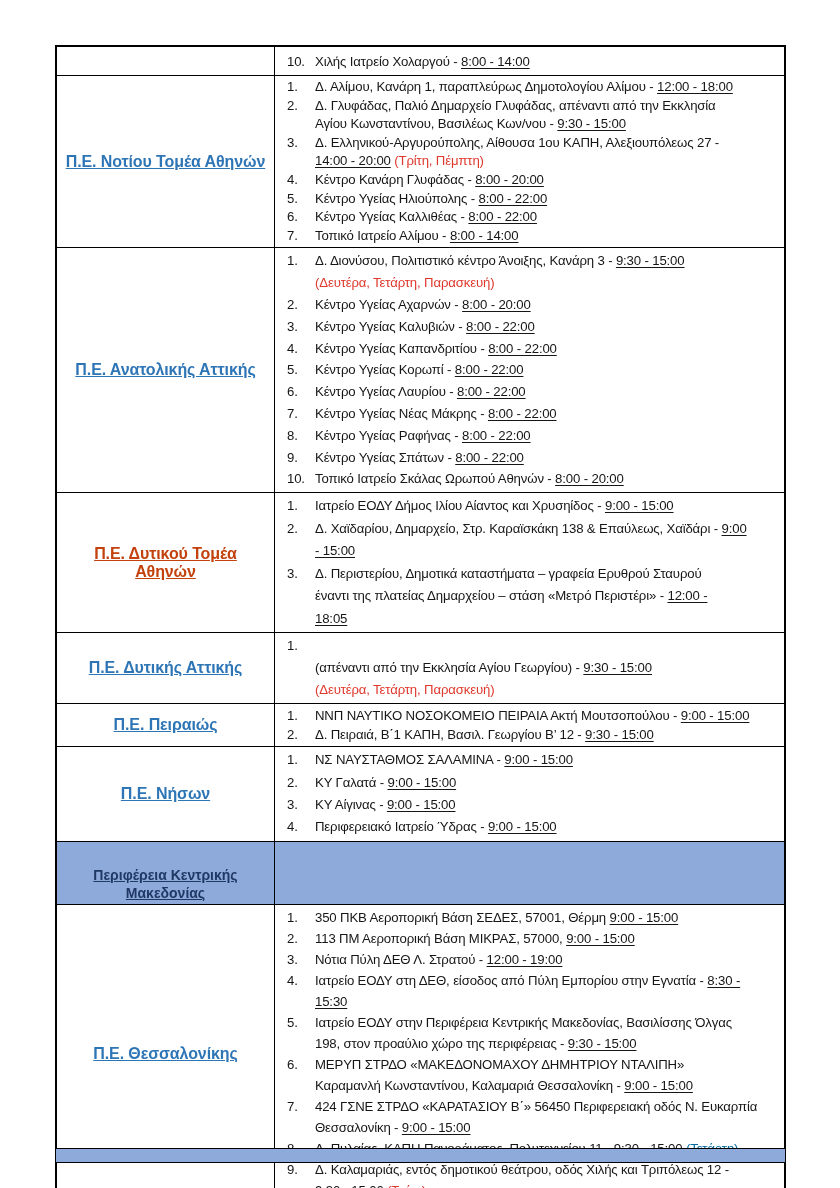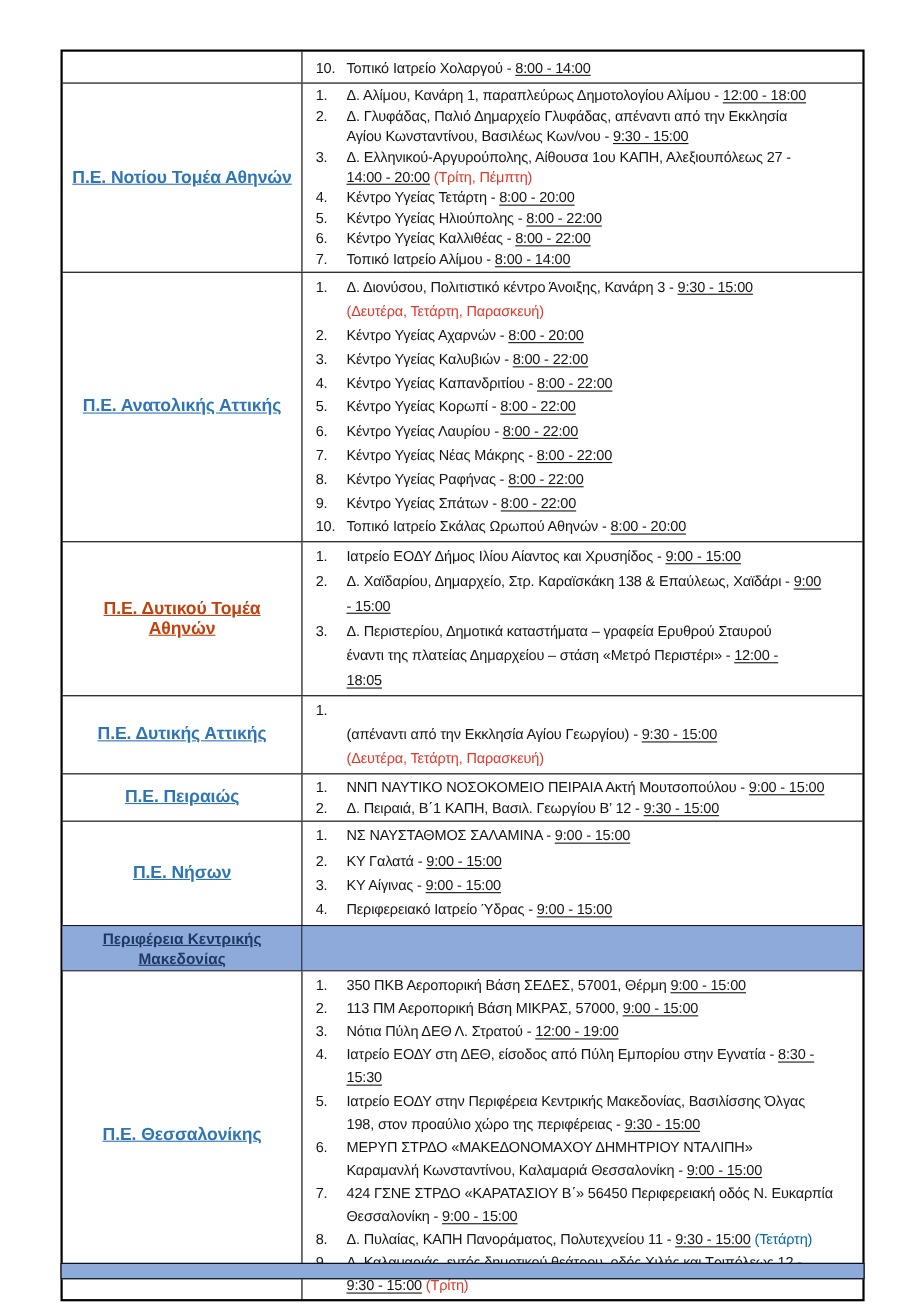--- a/index.html
+++ b/index.html
@@ -24,52 +24,52 @@
     flex:1;box-sizing:border-box;
     padding:2px 6px 2px 12px;
     display:flex;flex-direction:column;justify-content:center;
   }
   .region-link{
     font-weight:700;text-decoration:underline;font-size:16px;
     line-height:18px;letter-spacing:-0.1px;
   }
   .row-header .cell-l,.row-header .cell-r{background:inherit;}
   .hdr-label{
-    font-weight:700;text-decoration:underline;font-size:14px;line-height:18px;
+    font-weight:700;text-decoration:underline;font-size:14px;line-height:18px;margin-top:22px;
   }
   .item{
     position:relative;padding-left:28px;font-size:13.2px;color:#161616;
     letter-spacing:-0.15px;
   }
   .item .num{position:absolute;left:0;top:0;}
   .u{text-decoration:underline;text-decoration-thickness:1.3px;text-underline-offset:2px;}
   .next-partial{
     position:absolute;left:55px;top:1148px;width:731px;height:15px;
     box-sizing:border-box;border:1.5px solid #000;
   }
 </style>
 </head>
 <body>
 
 <div class="doc-table">
     <div class="t-row" style="min-height: 28px;">
       <div class="cell-l"></div>
       <div class="cell-r">
-        <div class="item" style="line-height: 21px;"><span class="num">10.</span><span>Τοπικό Ιατρείο Χολαργού - </span><span class="u">8:00 - 14:00</span></div>
+        <div class="item" style="line-height: 21px;"><span class="num">10.</span><span>Χιλής Ιατρείο Χολαργού - </span><span class="u">8:00 - 14:00</span></div>
       </div>
     </div>
     <div class="t-row" style="min-height: 167px;">
       <div class="cell-l">
         <span class="region-link" style="color: rgb(46, 117, 182);">Π.Ε. Νοτίου Τομέα Αθηνών</span>
       </div>
       <div class="cell-r">
         <div class="item" style="line-height: 18.6px;"><span class="num">1.</span><span>Δ. Αλίμου, Κανάρη 1, παραπλεύρως Δημοτολογίου Αλίμου - </span><span class="u">12:00 - 18:00</span></div>
         <div class="item" style="line-height: 18.6px;"><span class="num">2.</span><span>Δ. Γλυφάδας, Παλιό Δημαρχείο Γλυφάδας, απέναντι από την Εκκλησία</span><br><span>Αγίου Κωνσταντίνου, Βασιλέως Κων/νου - </span><span class="u">9:30 - 15:00</span></div>
         <div class="item" style="line-height: 18.6px;"><span class="num">3.</span><span>Δ. Ελληνικού-Αργυρούπολης, Αίθουσα 1ου ΚΑΠΗ, Αλεξιουπόλεως 27 -</span><br><span class="u">14:00 - 20:00</span><span> </span><span style="color: rgb(223, 56, 44);">(Τρίτη, Πέμπτη)</span></div>
-        <div class="item" style="line-height: 18.6px;"><span class="num">4.</span><span>Κέντρο Υγείας Τετάρτη - </span><span class="u">8:00 - 20:00</span></div>
+        <div class="item" style="line-height: 18.6px;"><span class="num">4.</span><span>Κέντρο Κανάρη Γλυφάδας - </span><span class="u">8:00 - 20:00</span></div>
         <div class="item" style="line-height: 18.6px;"><span class="num">5.</span><span>Κέντρο Υγείας Ηλιούπολης - </span><span class="u">8:00 - 22:00</span></div>
         <div class="item" style="line-height: 18.6px;"><span class="num">6.</span><span>Κέντρο Υγείας Καλλιθέας - </span><span class="u">8:00 - 22:00</span></div>
         <div class="item" style="line-height: 18.6px;"><span class="num">7.</span><span>Τοπικό Ιατρείο Αλίμου - </span><span class="u">8:00 - 14:00</span></div>
       </div>
     </div>
     <div class="t-row" style="min-height: 240px;">
       <div class="cell-l">
         <span class="region-link" style="color: rgb(46, 117, 182);">Π.Ε. Ανατολικής Αττικής</span>
       </div>
       <div class="cell-r">

